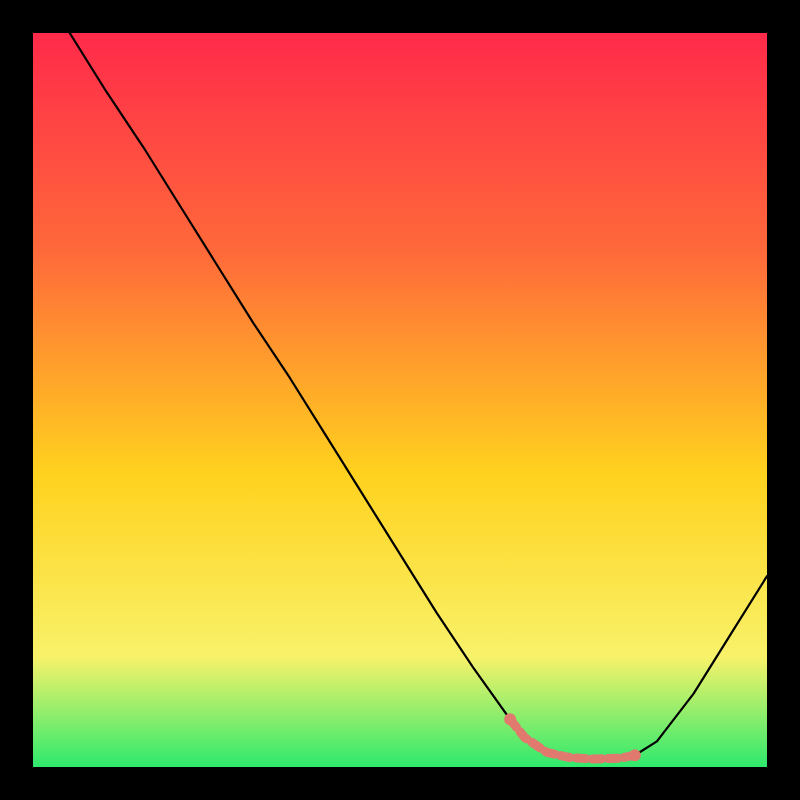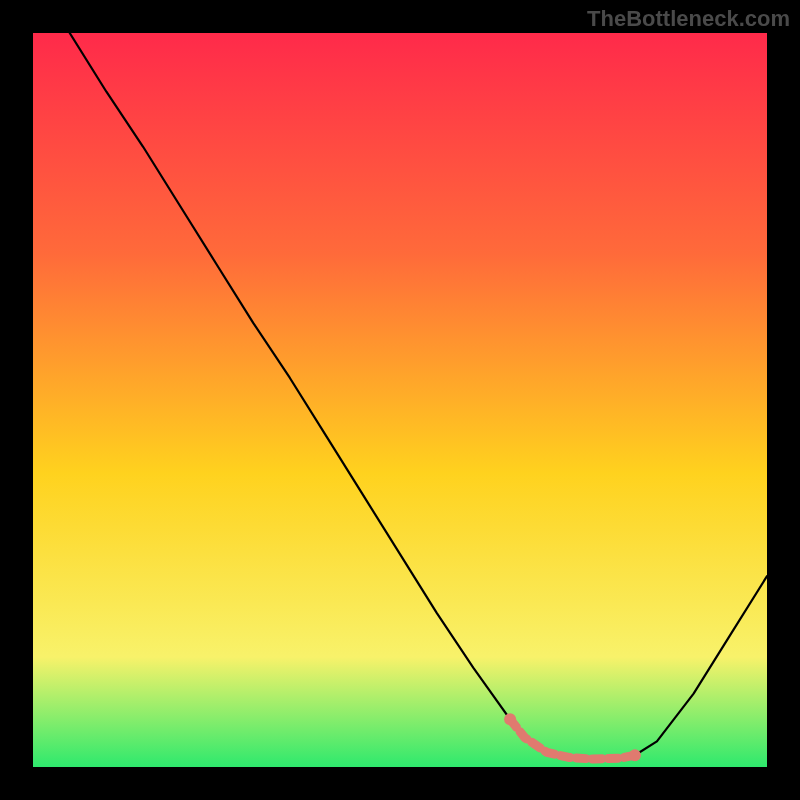--- a/index.html
+++ b/index.html
@@ -26,21 +26,20 @@
     top: 33px;
     width: 734px;
     height: 734px;
   }
   svg { display: block; }
 </style>
 </head>
 <body>
 
 <div class="container">
-  <div class="watermark">TheBottleneck.com</div>
   <div class="plot-area">
     <svg id="chart-svg" width="734" height="734" viewBox="0 0 734 734" preserveAspectRatio="none">
       <defs>
         <linearGradient id="bg-grad" x1="0" y1="0" x2="0" y2="1">
           <stop id="g0" offset="0%" stop-color="#ff2a4a"></stop>
           <stop id="g1" offset="30%" stop-color="#ff6a3a"></stop>
           <stop id="g2" offset="60%" stop-color="#ffd21e"></stop>
           <stop id="g3" offset="85%" stop-color="#f8f26a"></stop>
           <stop id="g4" offset="100%" stop-color="#2ee96d"></stop>
         </linearGradient>

